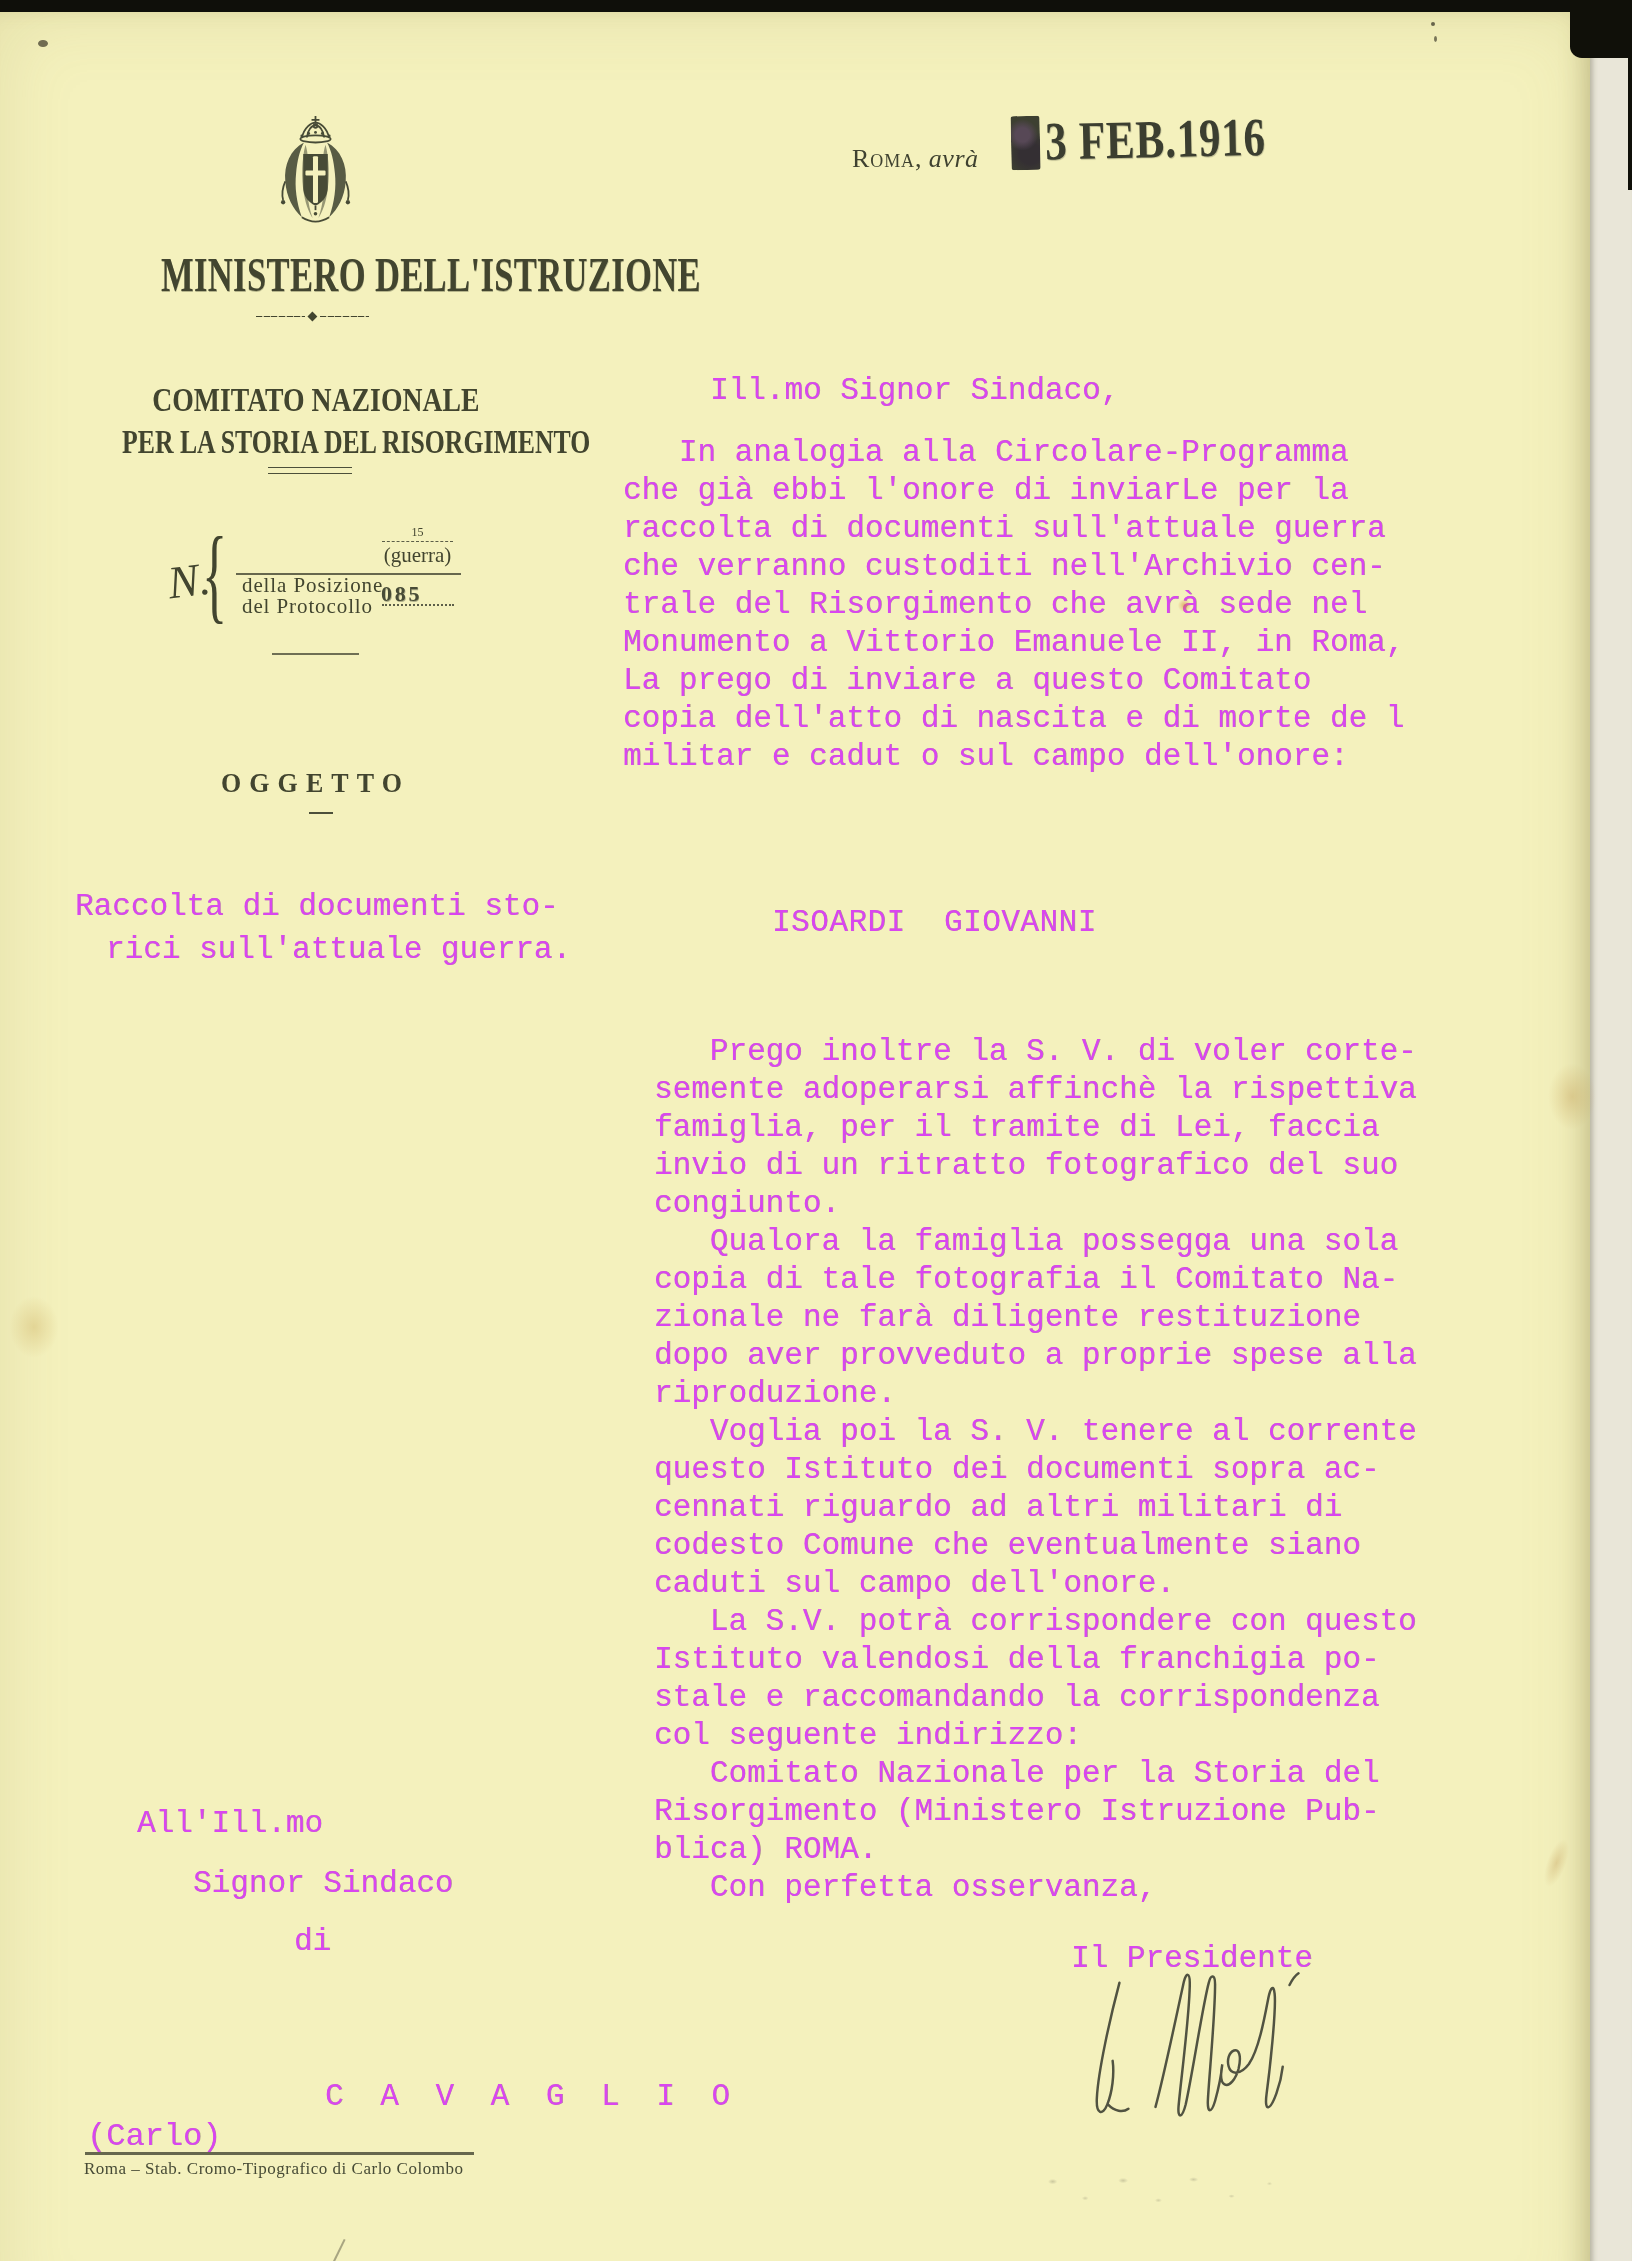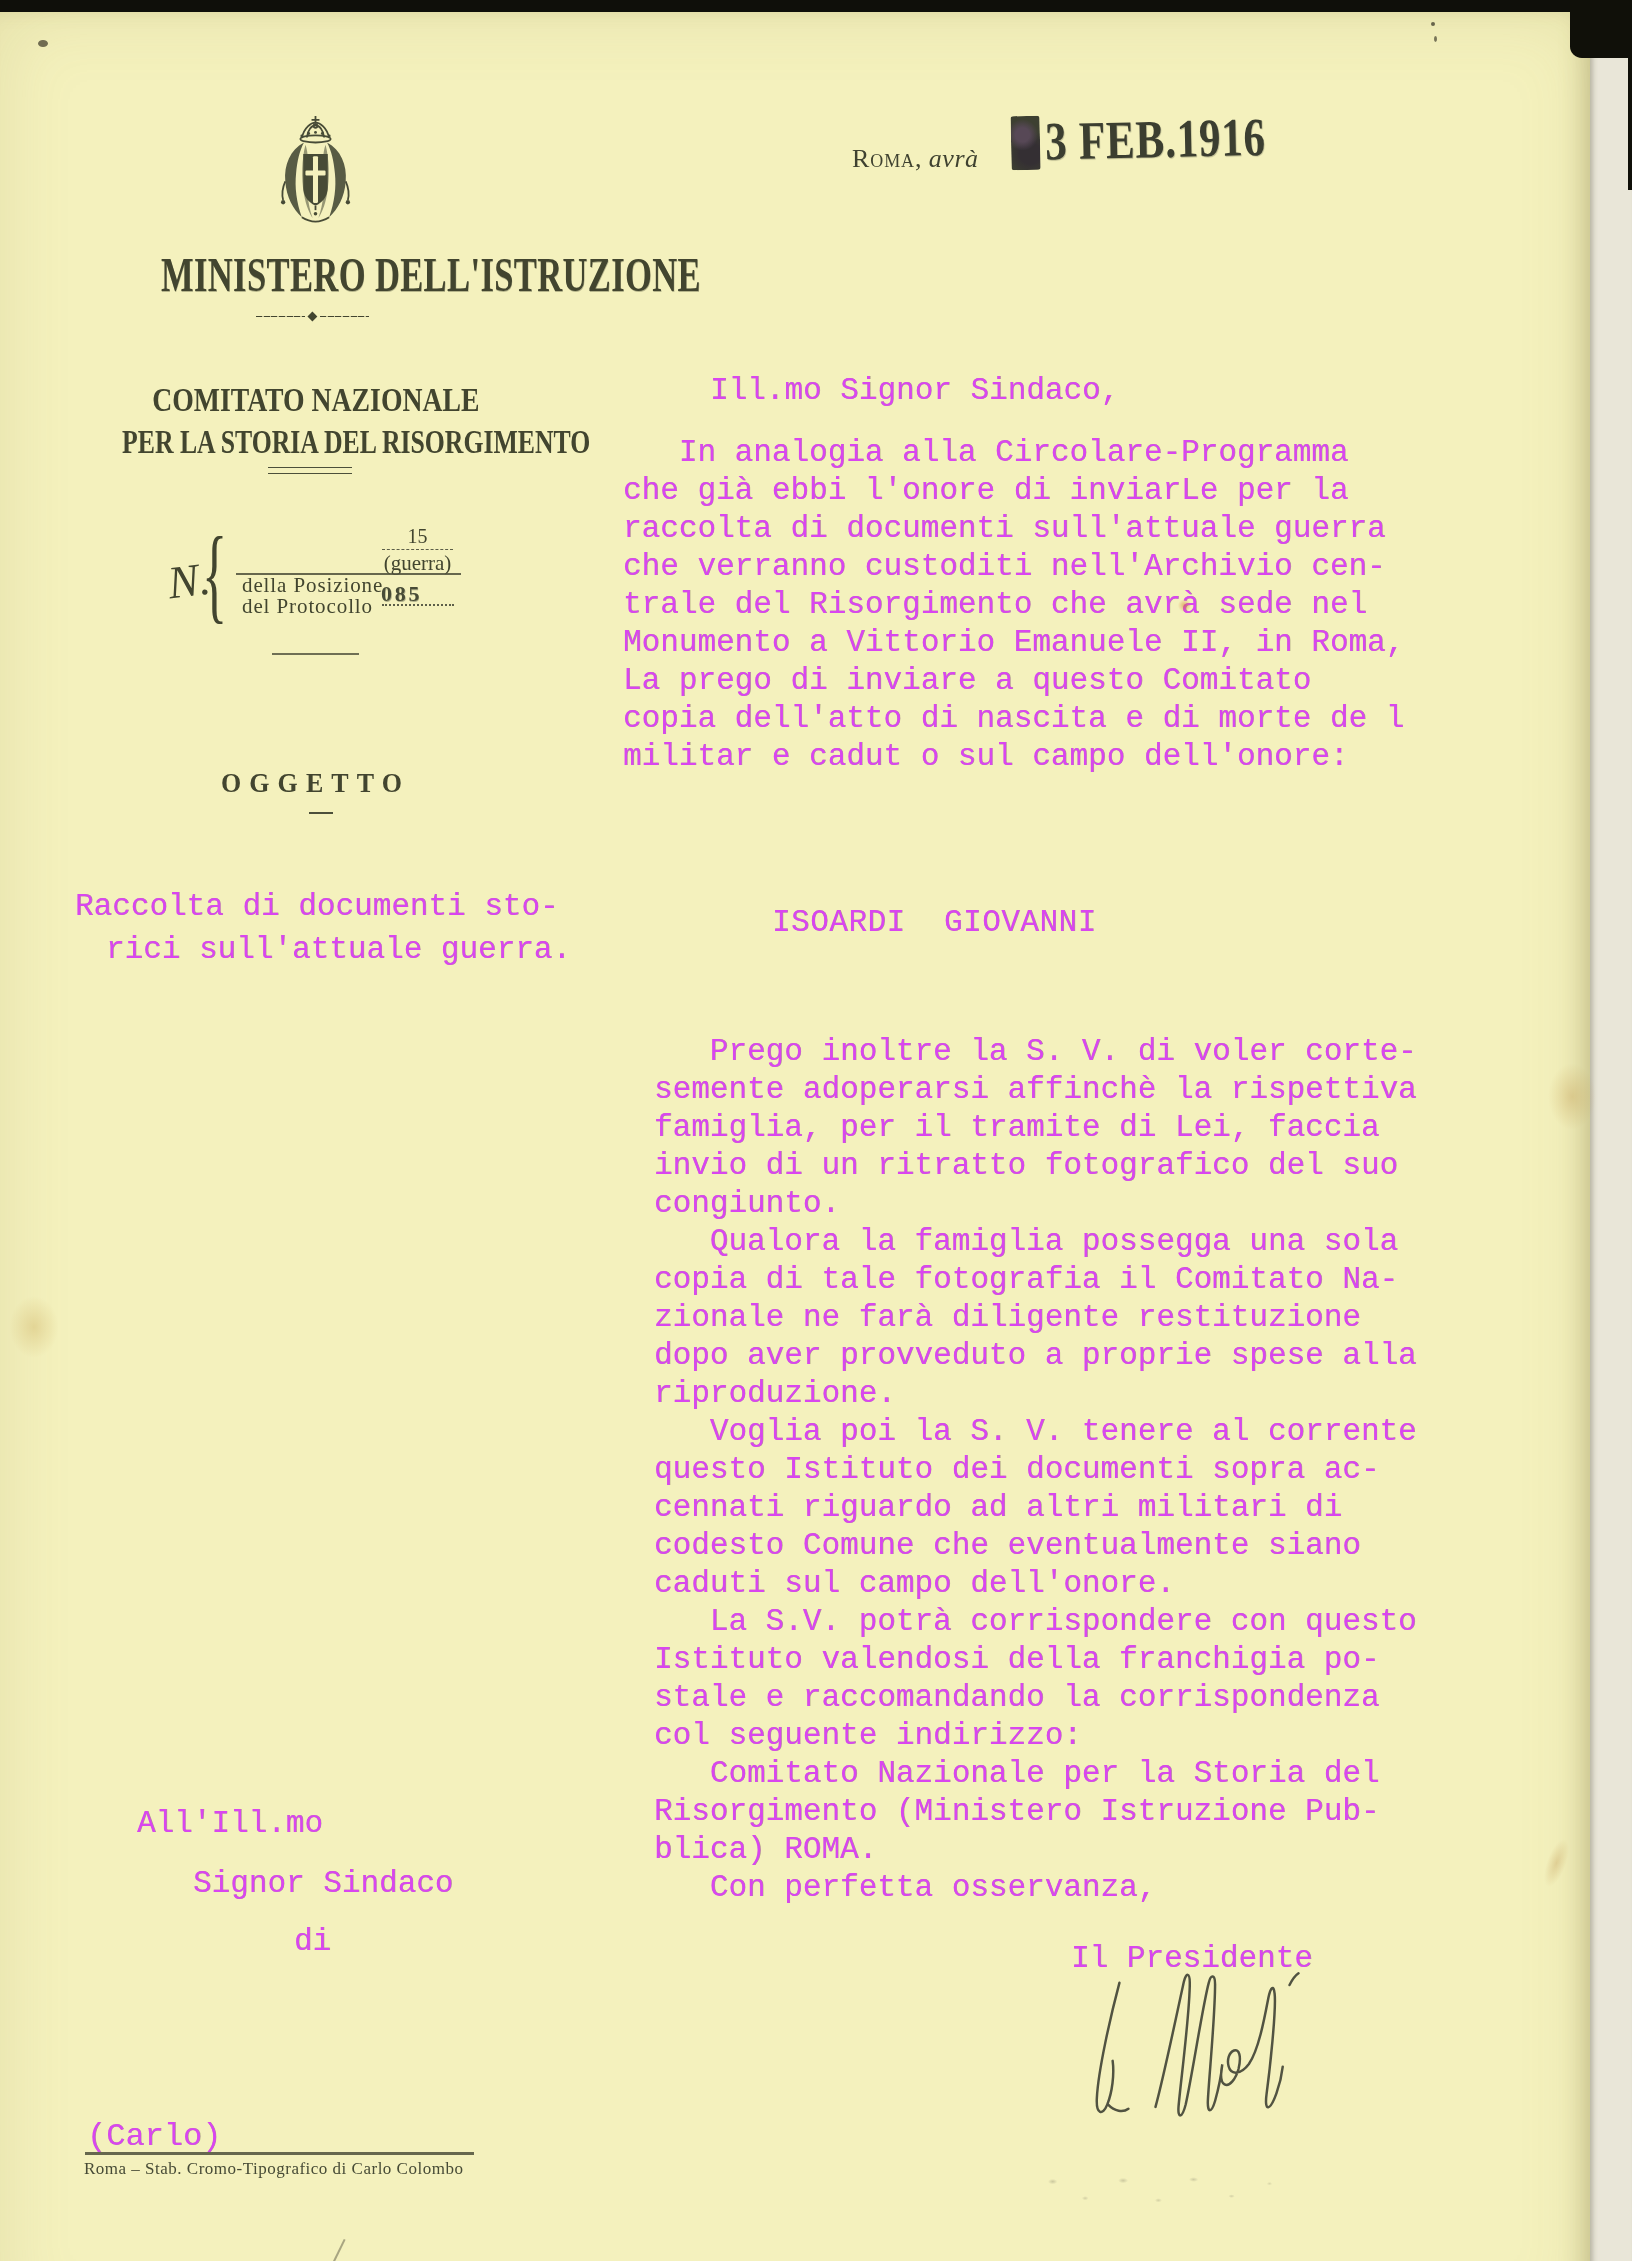--- a/index.html
+++ b/index.html
@@ -27,21 +27,21 @@
             border-top:1.8px solid #4c4f3a;border-bottom:1.8px solid #4c4f3a;}
   .rule{position:absolute;background:#4c4f3a;}
   .dotted-rule{position:absolute;border-bottom:2.3px dotted #5c5e48;}
 
   .n-script{position:absolute;left:168px;top:554px;font-style:italic;font-size:46px;color:#42452f;
             transform:rotate(-7deg);}
   .brace{position:absolute;left:202px;top:522px;font-size:105px;line-height:105px;color:#42452f;
          transform:scaleX(.5) scaleY(1.0);transform-origin:left top;font-weight:normal;}
   .reg-label{position:absolute;font-size:21px;color:#42452f;letter-spacing:0.9px;white-space:nowrap;}
   .fraction{position:absolute;left:382px;top:525px;width:71px;text-align:center;color:#42452f;}
-  .fraction .num{font-size:20px;display:block;padding-bottom:0.9px;border-bottom:1.8px dashed #5c5e48;}
+  .fraction .num{font-size:12px;display:block;padding-bottom:0.9px;border-bottom:1.8px dashed #5c5e48;}
   .fraction .den{font-size:21px;display:block;padding-top:0.9px;}
   .proto-val{position:absolute;left:381px;top:581px;font-size:22px;font-weight:bold;letter-spacing:2.7px;
              color:#474b36;text-shadow:0.7px 0.7px 0.5px rgba(71,75,54,.4);}
   .oggetto span{display:inline-block;font-weight:bold;font-size:26px;letter-spacing:8.1px;transform:scaleY(1.05);}
   .oggetto-dash{position:absolute;left:309px;top:812px;width:23.5px;height:2.3px;background:#4c4f3a;}
 
   
   .t{position:absolute;font-family:"Liberation Mono",monospace;font-size:31px;line-height:38px;
      color:#d946ef;white-space:pre;text-shadow:0.4px 0.4px 0.5px rgba(79,77,57,.45);}
 
@@ -210,20 +210,21 @@
       <path d="M70 325 C 84 340 103 343 115 334"></path>
       <path d="M175 330 C 196 252 226 105 238 52 C 243 31 251 33 251 55 C 251 125 230 280 226 330 C 224 356 234 356 242 324 C 256 262 280 103 293 55 C 298 35 307 37 307 58 C 307 132 293 270 291 317 C 290 344 299 344 307 317 C 314 292 321 257 323 236 C 319 257 319 275 328 280 C 339 286 353 268 359 246 C 366 217 360 201 349 205 C 338 209 333 225 337 240 C 342 260 364 259 382 235 C 404 203 417 131 425 89 C 430 65 437 58 439 79 C 443 115 428 250 421 303 C 416 342 429 339 443 300 C 450 281 455 259 457 241"></path>
       <path d="M472 60 C 479 46 486 38 492 34"></path>
     </g>
   </svg>
   <div class="sig-smudge"></div>
 
   <div class="t" style="left:137px;top:1805px;">All'Ill.mo</div>
   <div class="t" style="left:193px;top:1865px;">Signor Sindaco</div>
   <div class="t" style="left:294px;top:1923px;">di</div>
+  <div class="t" style="left:325px;top:2078px;letter-spacing:9px;">C A V A G L I O</div>
   <div class="t" style="left:87px;top:2118px;font-size:32px;">(Carlo)</div>
   <div class="rule" style="left:85px;top:2152px;width:389px;height:2.7px;opacity:.85;"></div>
   <div class="imprint">Roma – Stab. Cromo-Tipografico di Carlo Colombo</div>
   <div class="pen-tick"></div>
 
   <div class="speck" style="left:38px;top:40px;width:10px;height:7.2px;opacity:.75;"></div>
   <div class="speck" style="left:1431px;top:22px;width:4.1px;height:4.1px;opacity:.8;"></div>
   <div class="speck" style="left:1434px;top:36px;width:3.2px;height:6.3px;opacity:.7;"></div>
   <div class="stain" style="left:0;top:1284px;width:68px;height:86px;background:radial-gradient(closest-side,rgba(190,150,60,.28),transparent 72%);"></div>
   <div class="stain" style="left:1538px;top:1049px;width:68px;height:95px;background:radial-gradient(closest-side,rgba(185,140,60,.3),transparent 70%);"></div>

